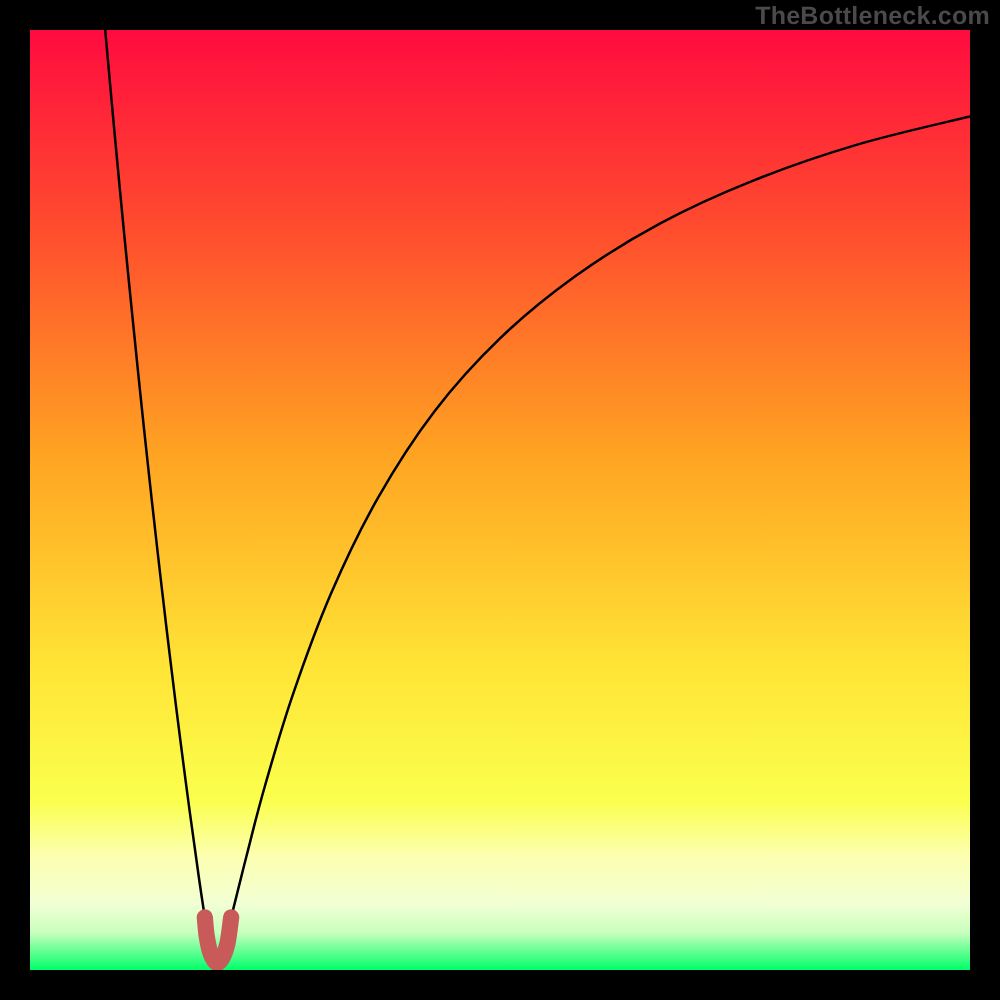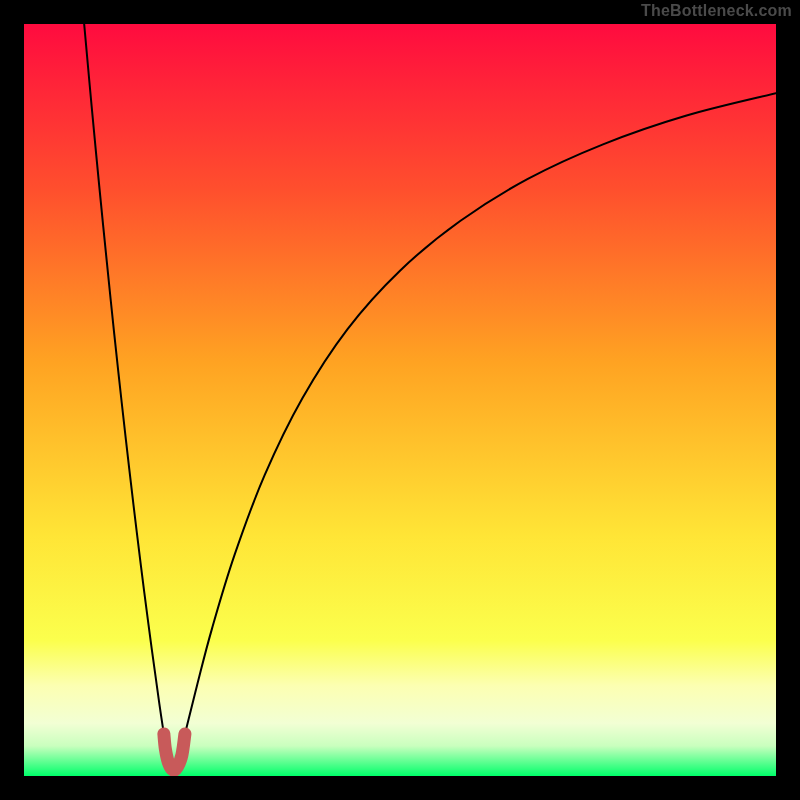--- a/index.html
+++ b/index.html
@@ -14,21 +14,21 @@
     position: relative;
     width: 800px;
     height: 800px;
     background: #000;
   }
   .watermark {
     position: absolute;
     top: 2px;
     right: 8px;
     color: #4a4a4a;
-    font-size: 16px;
+    font-size: 20px;
     font-weight: 600;
     letter-spacing: 0.2px;
     z-index: 10;
   }
   .plot {
     position: absolute;
     left: 24px;
     top: 24px;
     width: 752px;
     height: 752px;

